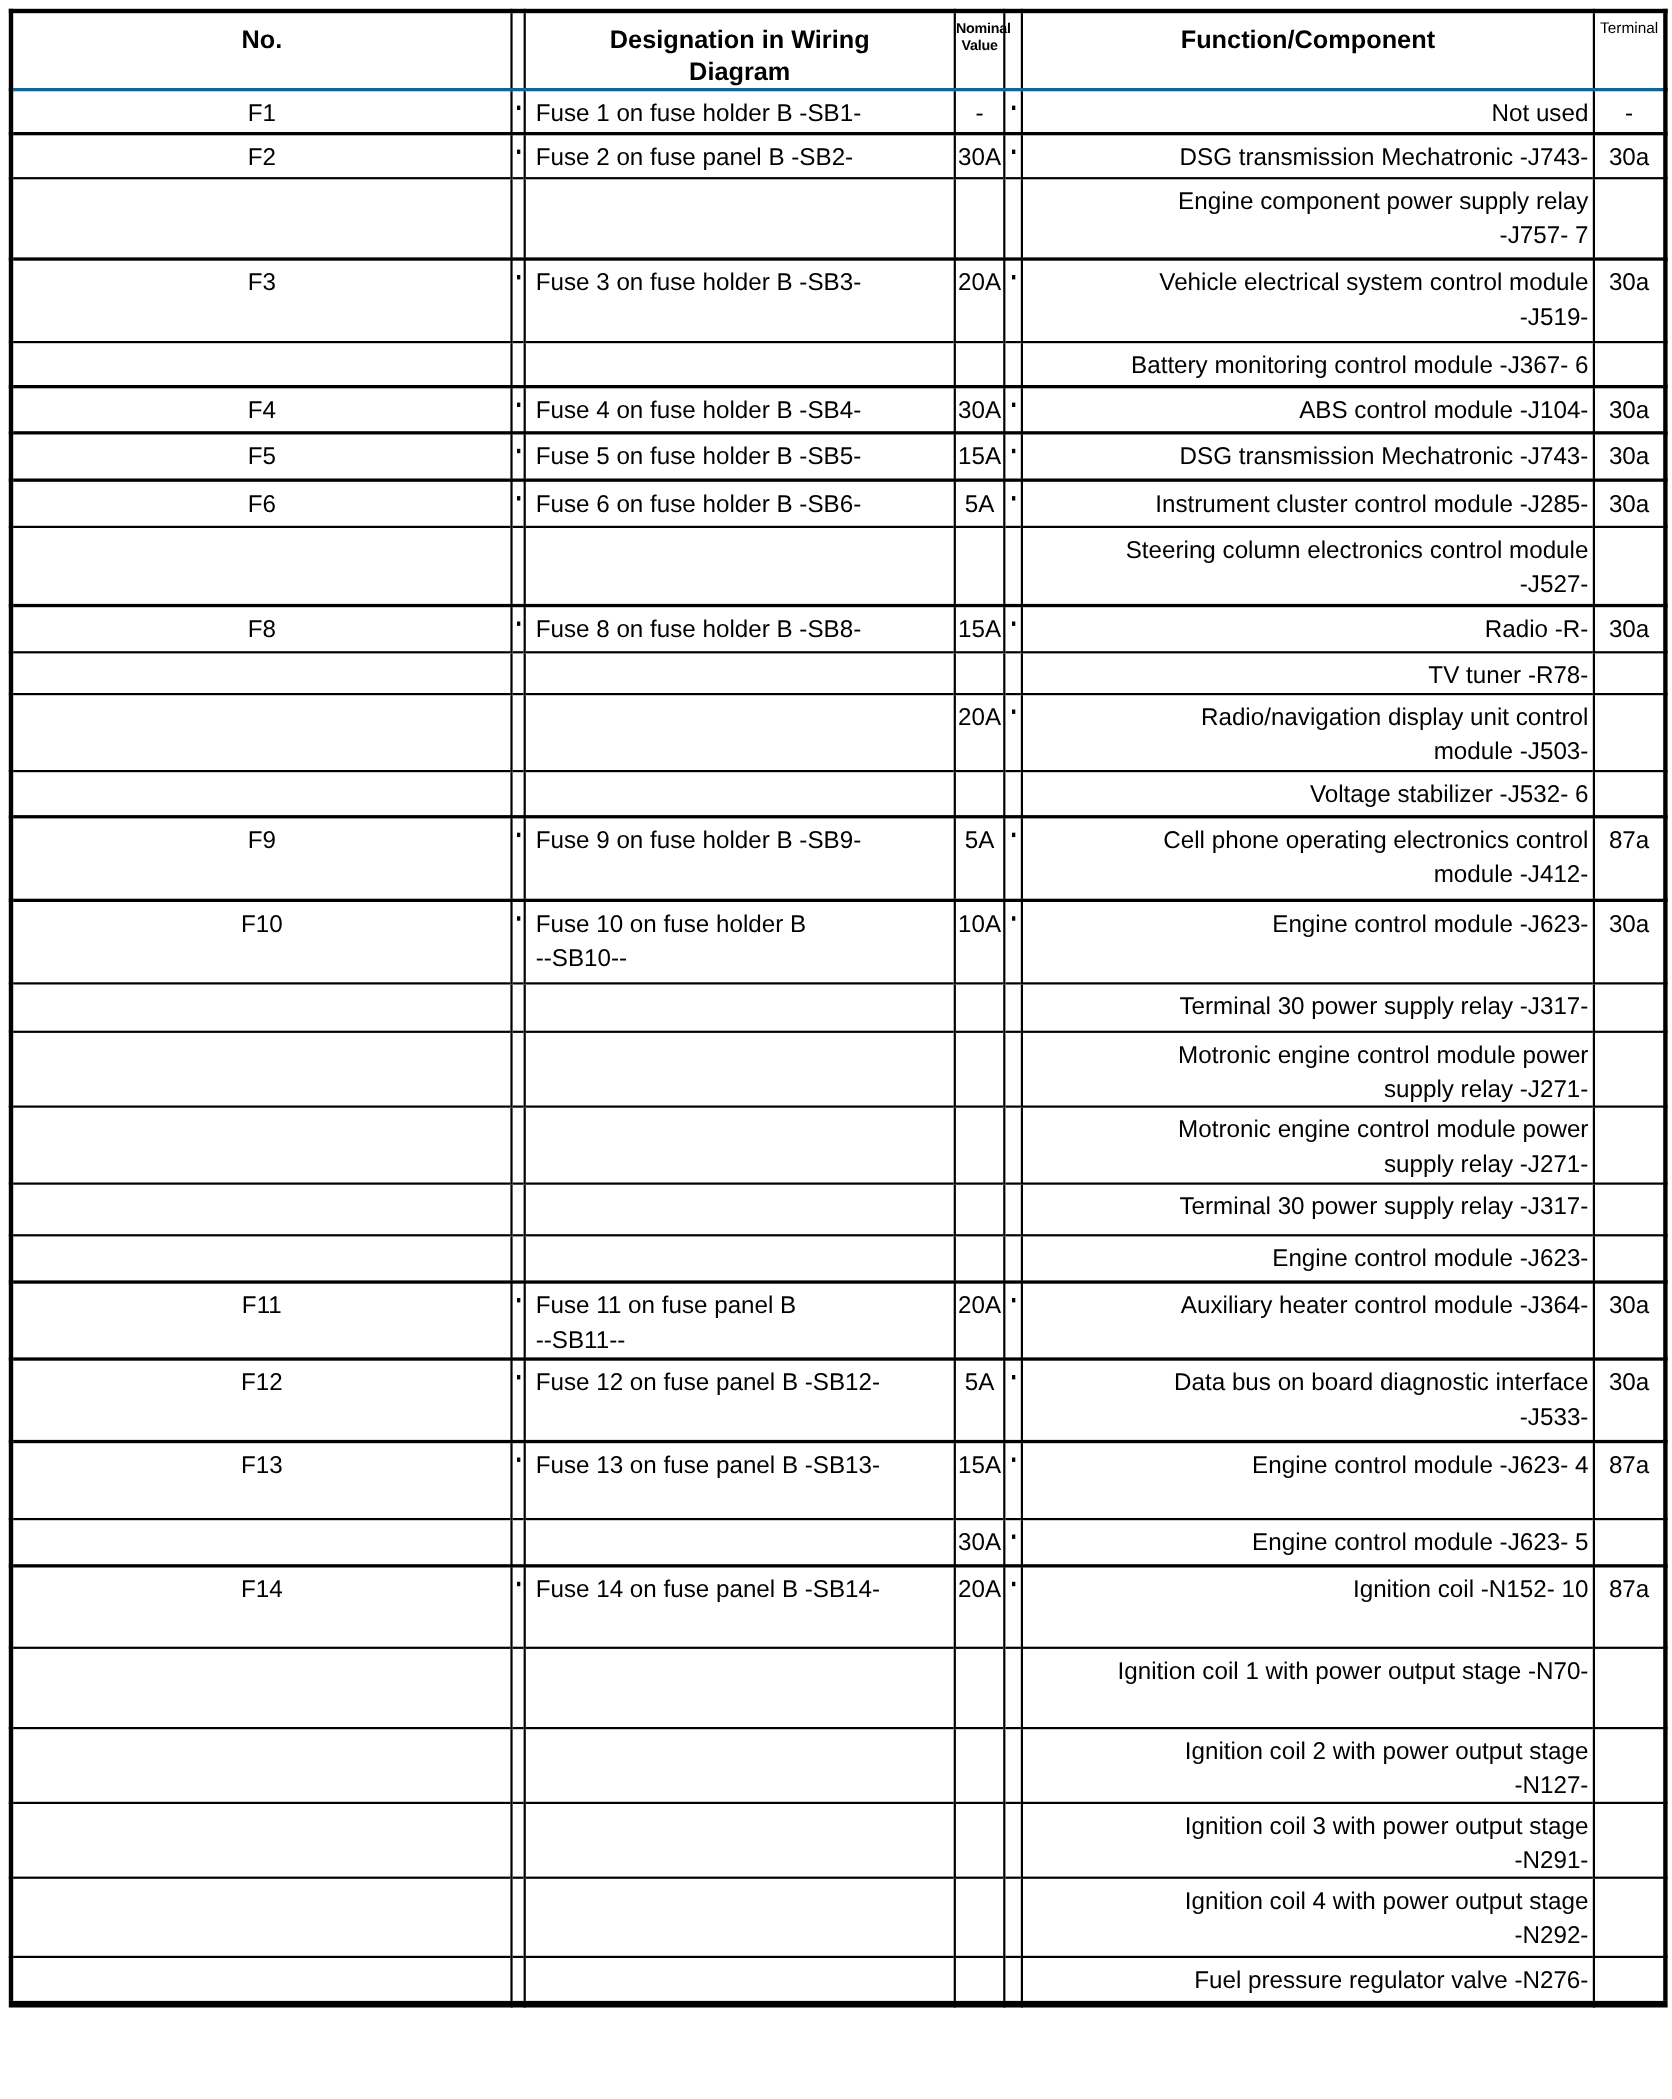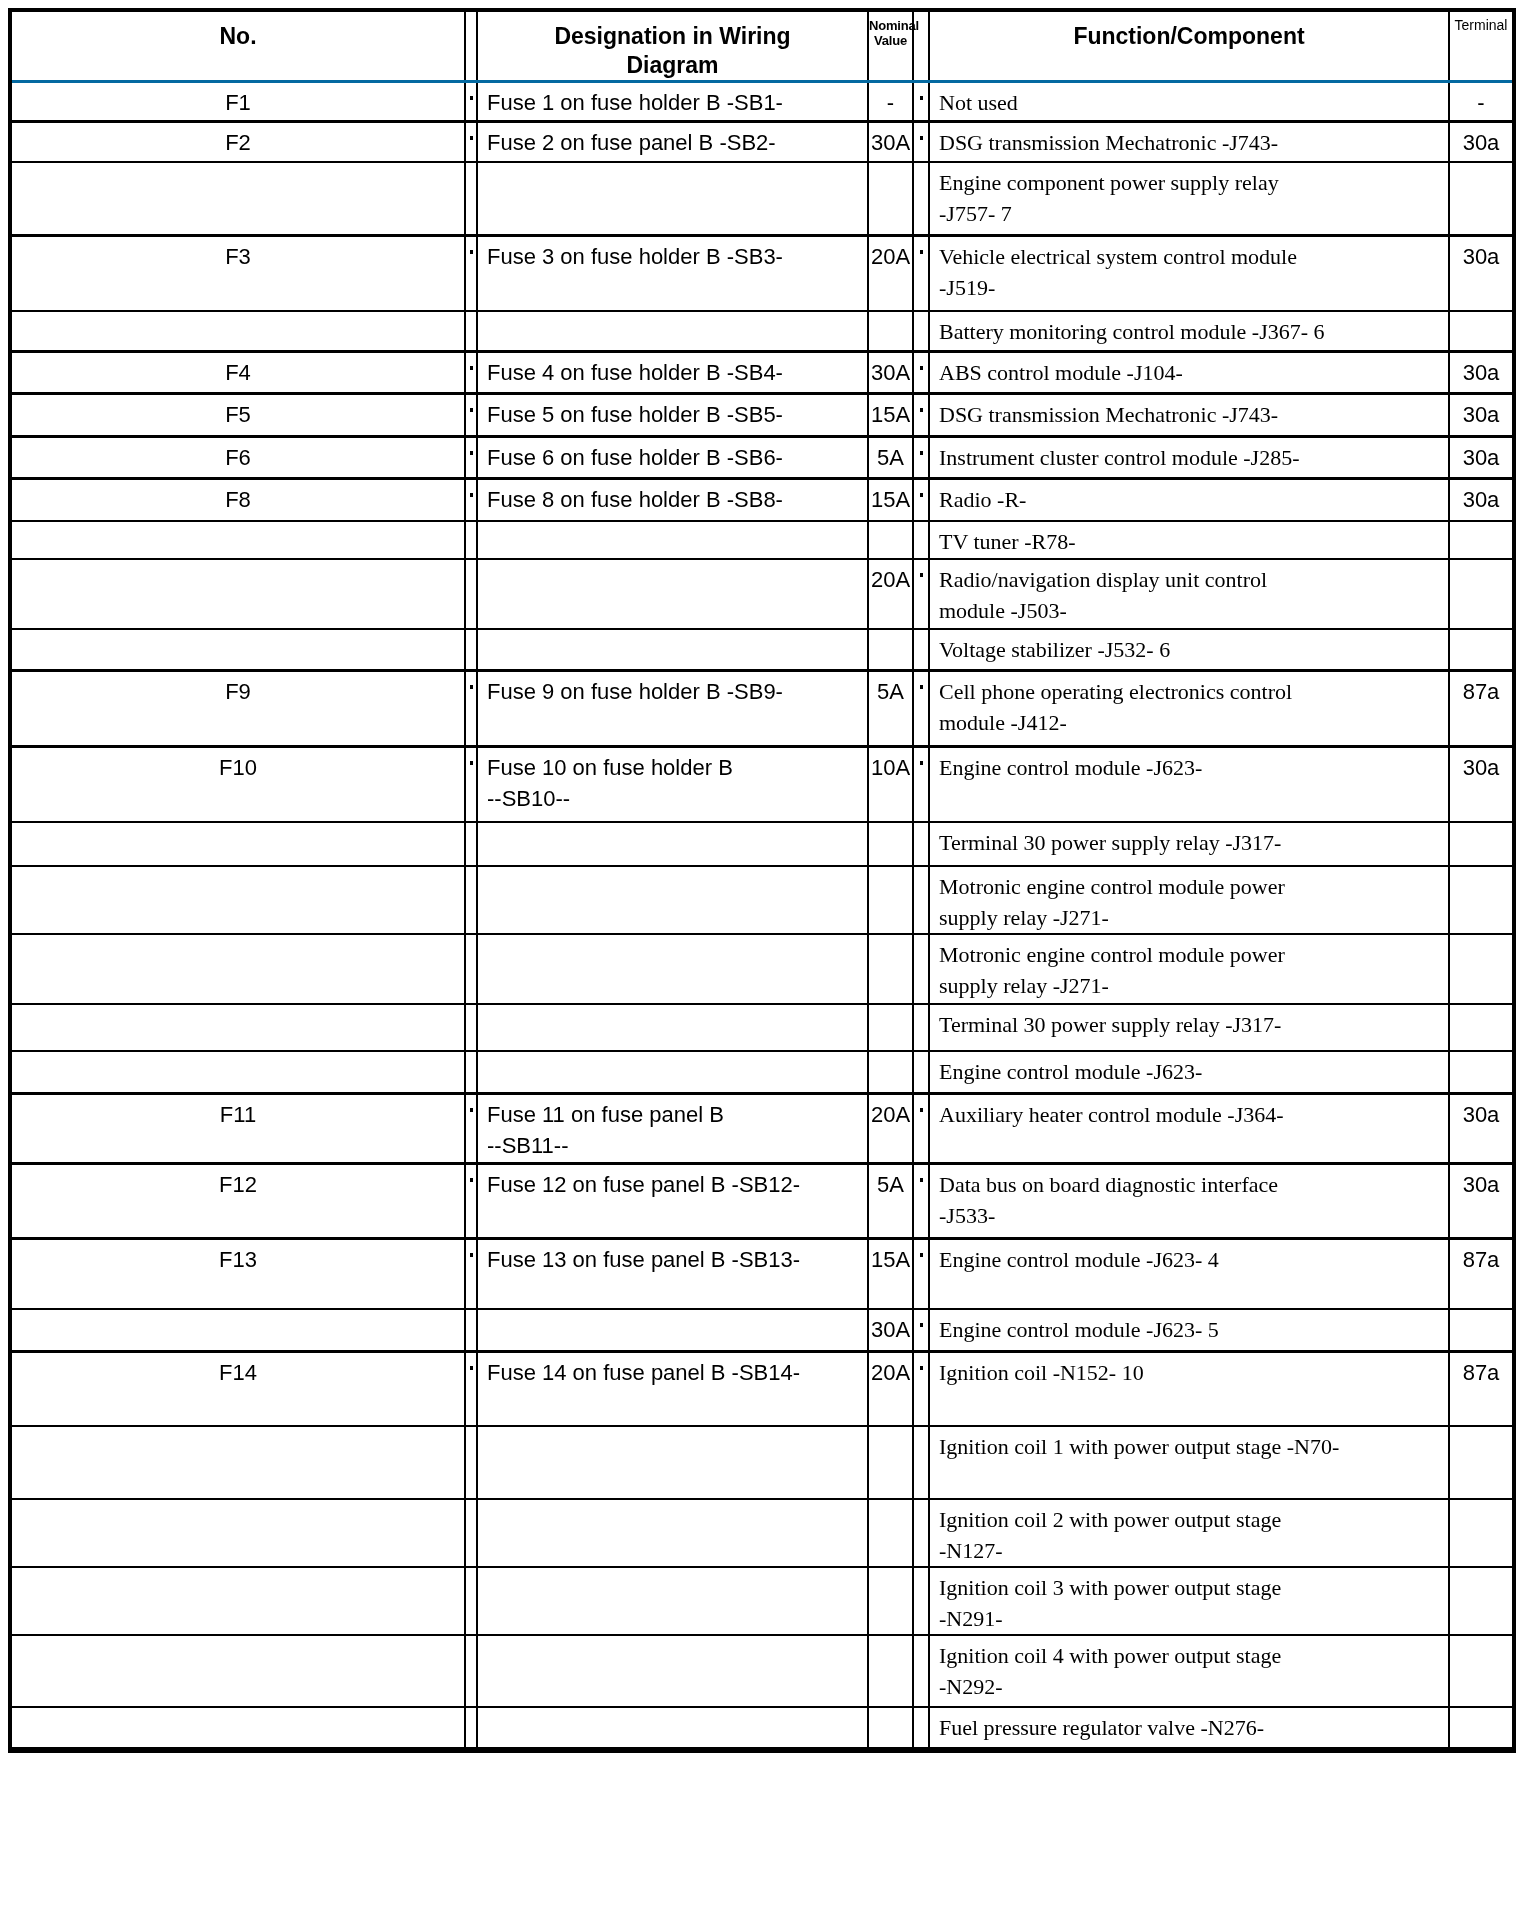--- a/index.html
+++ b/index.html
@@ -72,21 +72,21 @@
 
   
   td {
     font-size: 22px;
     line-height: 31px;
     padding-top: 4px;
   }
   td.c-no   { text-align: center; }
   td.c-des  { text-align: left; padding-left: 9px; padding-right: 4px; white-space: pre-line; }
   td.c-nom  { text-align: center; }
-  td.c-fn   { text-align: left; padding-left: 9px; padding-right: 4px; white-space: pre-line; font-family: Liberation Serif, serif; }
+  td.c-fn   { text-align: right; padding-left: 9px; padding-right: 4px; white-space: pre-line; }
   td.c-term { text-align: center; }
 
   
   td.dot::before {
     content: "";
     display: block;
     width: 3px;
     height: 4px;
     background: #000;
     margin: 9px auto 0 auto;
@@ -187,20 +187,30 @@
         </tr>
         <tr class="group" style="height: 42px;">
           <td class="c-no">F6</td>
           <td class="c-gap1 dot"></td>
           <td class="c-des">Fuse 6 on fuse holder B -SB6-</td>
           <td class="c-nom">5A</td>
           <td class="c-gap2 dot"></td>
           <td class="c-fn">Instrument cluster control module -J285-</td>
           <td class="c-term">30a</td>
         </tr>
+        <tr class="sub" style="height: 72px;">
+          <td class="c-no"></td>
+          <td class="c-gap1"></td>
+          <td class="c-des"></td>
+          <td class="c-nom"></td>
+          <td class="c-gap2"></td>
+          <td class="c-fn">Steering column electronics control module
+-J527-</td>
+          <td class="c-term"></td>
+        </tr>
         <tr class="group" style="height: 42px;">
           <td class="c-no">F8</td>
           <td class="c-gap1 dot"></td>
           <td class="c-des">Fuse 8 on fuse holder B -SB8-</td>
           <td class="c-nom">15A</td>
           <td class="c-gap2 dot"></td>
           <td class="c-fn">Radio -R-</td>
           <td class="c-term">30a</td>
         </tr>
         <tr class="sub" style="height: 38px;">

